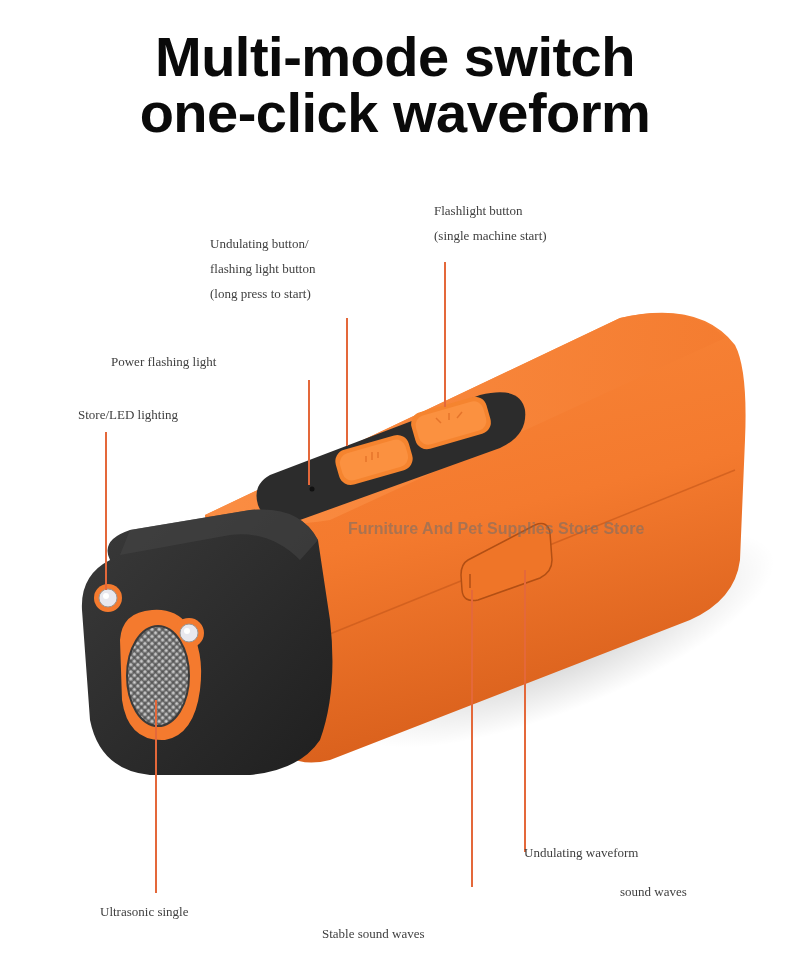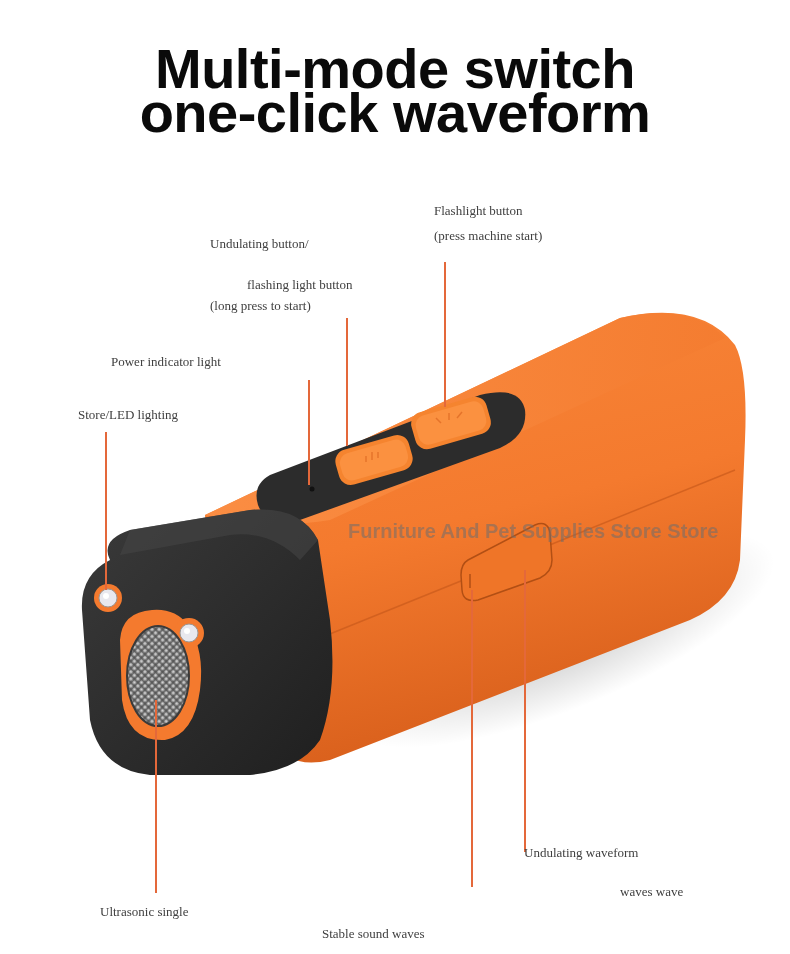--- a/index.html
+++ b/index.html
@@ -1,27 +1,27 @@
 <!DOCTYPE html>
 <html><head>
 <meta charset="utf-8">
 <style>
   html, body { margin:0; padding:0; background:#ffffff; }
   body { width:790px; height:954px; position:relative; overflow:hidden;
          font-family:"DejaVu Sans", sans-serif; }
   .title { position:absolute; left:0; width:790px; text-align:center;
            font-family:"Liberation Sans", sans-serif; font-weight:bold;
            font-size:56px; line-height:58px; color:#0a0a0a; letter-spacing:-0.5px; }
-  .title.l1 { top:28px;margin-top:12px; }
+  .title.l1 { top:28px; }
   .title.l2 { top:84px; }
   .label { position:absolute; font-family:Liberation Serif, serif; font-size:13px;
            line-height:25px; color:#404040; white-space:nowrap; }
   .leader { position:absolute; width:2px; background:#e4683a; }
   .watermark { position:absolute; left:348px; top:520px; font-family:"Liberation Sans", sans-serif;
-               font-weight:bold; font-size:20px; color:rgba(110,110,110,0.55); white-space:nowrap;text-align:right; }
+               font-weight:bold; font-size:16px; color:rgba(110,110,110,0.55); white-space:nowrap;text-align:right; }
   svg { position:absolute; left:0; top:0; }
 </style>
 </head>
 <body>
 
 <div class="title l1">Multi-mode switch</div>
 <div class="title l2">one-click waveform</div>
 
 <svg width="790" height="954" viewBox="0 0 790 954">
   <defs>
@@ -95,35 +95,35 @@
   <circle cx="106" cy="596" r="3" fill="#ffffff"></circle>
   <circle cx="189" cy="633" r="9" fill="#e8e8ee" stroke="#999" stroke-width="1"></circle>
   <circle cx="187" cy="631" r="3" fill="#ffffff"></circle>
 
   <ellipse cx="158" cy="676" rx="31" ry="50" fill="url(#mesh)" stroke="#3a3a3a" stroke-width="2"></ellipse>
 </svg>
 
 <div class="watermark">Furniture And Pet Supplies Store Store</div>
 
 <div class="label" style="left:434px; top:198px;">Flashlight button</div>
-<div class="label" style="left:434px; top:223px;">(press machine start)</div>
+<div class="label" style="left:434px; top:223px;">(single machine start)</div>
 <div class="leader" style="left:444px; top:262px; height:145px;"></div>
 
 <div class="label" style="left:210px; top:231px;">Undulating button/</div>
-<div class="label" style="left:210px; top:272px;margin-left:37px;">flashing light button</div>
-<div class="label" style="left:210px; top:281px;margin-top:12px;">(long press to start)</div>
+<div class="label" style="left:210px; top:256px;">flashing light button</div>
+<div class="label" style="left:210px; top:281px;">(long press to start)</div>
 <div class="leader" style="left:346px; top:318px; height:128px;"></div>
 
-<div class="label" style="left:111px; top:349px;">Power indicator light</div>
+<div class="label" style="left:111px; top:349px;">Power flashing light</div>
 <div class="leader" style="left:308px; top:380px; height:105px;"></div>
 
 <div class="label" style="left:78px; top:402px;">Store/LED lighting</div>
 <div class="leader" style="left:105px; top:432px; height:158px;"></div>
 
 <div class="leader" style="left:155px; top:700px; height:193px;"></div>
 <div class="label" style="left:100px; top:899px;">Ultrasonic single</div>
 
 <div class="leader" style="left:471px; top:590px; height:297px;"></div>
 <div class="label" style="left:322px; top:921px;">Stable sound waves</div>
 
 <div class="leader" style="left:524px; top:570px; height:282px;"></div>
 <div class="label" style="left:524px; top:840px;">Undulating waveform</div>
-<div class="label" style="left:620px; top:879px;">waves wave</div>
+<div class="label" style="left:620px; top:879px;">sound waves</div>
 
 </body></html>

